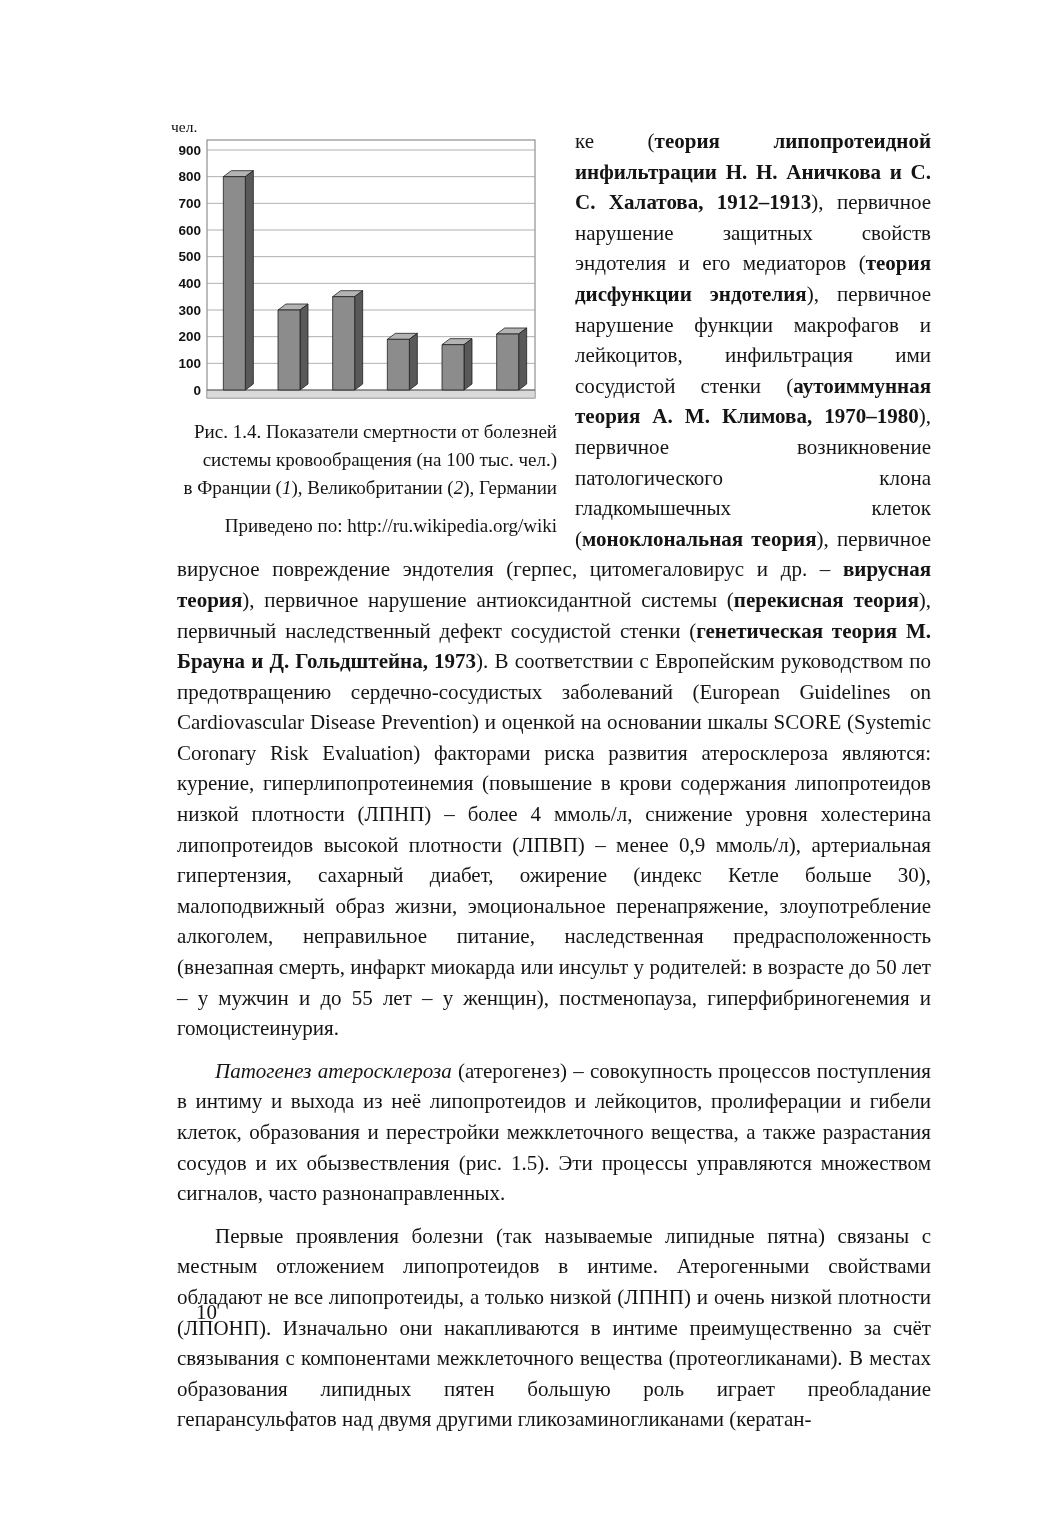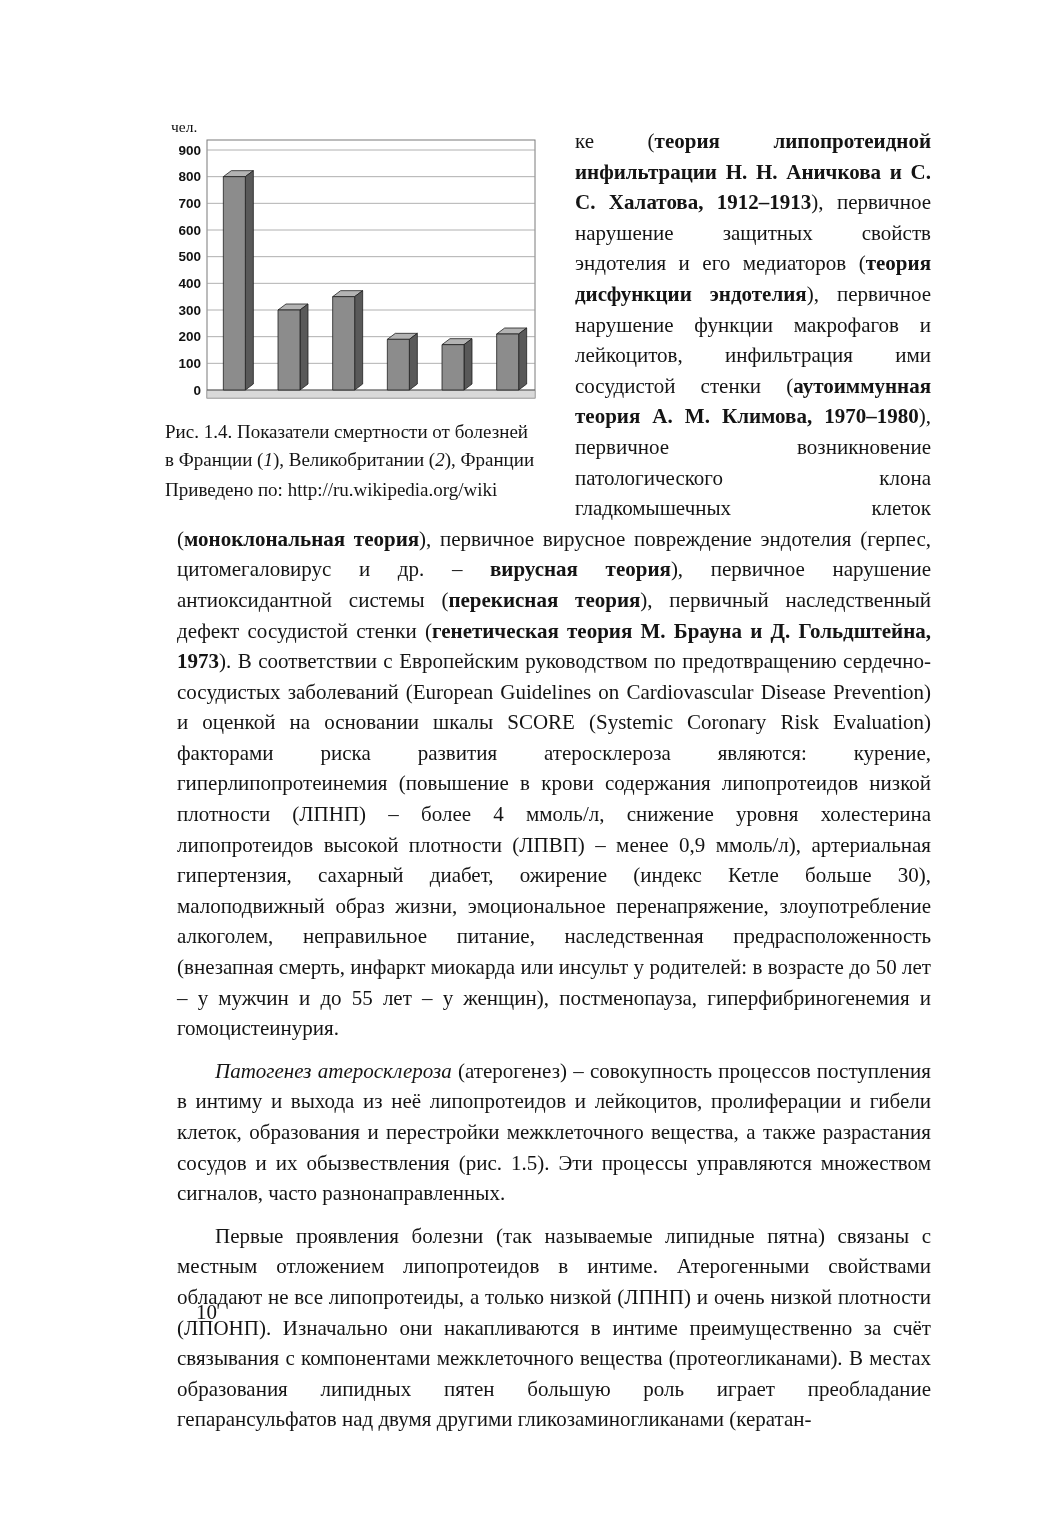--- a/index.html
+++ b/index.html
@@ -21,25 +21,25 @@
   figure.figure {
     float: left;
     width: 392px;
     margin: 0 18px 8px 0;
     padding: 0;
   }
   figure.figure svg { display: block; }
   figcaption {
     font-size: 19px;
     line-height: 28px;
-    text-align: left;
+    text-align: right;
     margin-top: 12px;
     color: #141414;
   }
-  figcaption .caption-src { margin-top: 2px; }
+  figcaption .caption-src { margin-top: 10px; }
   .bodytext p {
     margin: 12px;
     font-size: 21px;
     line-height: 30.6px;
     text-align: justify;
   }
   .bodytext p.indent { text-indent: 38px; font-family: Liberation Serif, serif; }
   .pagenum {
     position: absolute;
     left: 165px;
@@ -111,21 +111,22 @@
             <g>
               <polygon points="331.66666666666663,220 339.66666666666663,214 361.66666666666663,214 353.66666666666663,220" fill="#b3b3b3"></polygon>
               <polygon points="353.66666666666663,220 361.66666666666663,214 361.66666666666663,270 353.66666666666663,276" fill="#595959"></polygon>
               <rect x="331.66666666666663" y="220" width="22" height="56" fill="#8c8c8c"></rect>
             </g>
           </g>
           <text x="6" y="18" font-size="15.5" fill="#111111" font-family="&quot;Liberation Serif&quot;, serif">чел.</text>
         </svg>
       <figcaption>
           <div><span>Рис. 1.4. Показатели смертности от болезней</span></div>
-          <div><span>в Франции (</span><span style="font-style: italic;">1</span><span>), Великобритании (</span><span style="font-style: italic;">2</span><span>), Франции</span></div>
+          <div><span>системы кровообращения (на 100 тыс. чел.)</span></div>
+          <div><span>в Франции (</span><span style="font-style: italic;">1</span><span>), Великобритании (</span><span style="font-style: italic;">2</span><span>), Германии</span></div>
           <div class="caption-src"><span>Приведено по: http://ru.wikipedia.org/wiki</span></div>
         </figcaption>
     </figure>
 
     <div class="bodytext">
         <p><span>ке (</span><span style="font-weight: bold;">теория липопротеидной инфильтрации Н. Н. Аничкова и С. С. Халатова, 1912–1913</span><span>), первичное нарушение защитных свойств эндотелия и его медиаторов (</span><span style="font-weight: bold;">теория дисфункции эндотелия</span><span>), первичное нарушение функции макрофагов и лейкоцитов, инфильтрация ими сосудистой стенки (</span><span style="font-weight: bold;">аутоиммунная теория А. М. Климова, 1970–1980</span><span>), первичное возникновение патологического клона гладкомышечных клеток (</span><span style="font-weight: bold;">моноклональная теория</span><span>), первичное вирусное повреждение эндотелия (герпес, цитомегаловирус и др. – </span><span style="font-weight: bold;">вирусная теория</span><span>), первичное нарушение антиоксидантной системы (</span><span style="font-weight: bold;">перекисная теория</span><span>), первичный наследственный дефект сосудистой стенки (</span><span style="font-weight: bold;">генетическая теория М. Брауна и Д. Гольдштейна, 1973</span><span>). В соответствии с Европейским руководством по предотвращению сердечно-сосудистых заболеваний (European Guidelines on Cardiovascular Disease Prevention) и оценкой на основании шкалы SCORE (Systemic Coronary Risk Evaluation) факторами риска развития атеросклероза являются: курение, гиперлипопротеинемия (повышение в крови содержания липопротеидов низкой плотности (ЛПНП) – более 4 ммоль/л, снижение уровня холестерина липопротеидов высокой плотности (ЛПВП) – менее 0,9 ммоль/л), артериальная гипертензия, сахарный диабет, ожирение (индекс Кетле больше 30), малоподвижный образ жизни, эмоциональное перенапряжение, злоупотребление алкоголем, неправильное питание, наследственная предрасположенность (внезапная смерть, инфаркт миокарда или инсульт у родителей: в возрасте до 50 лет – у мужчин и до 55 лет – у женщин), постменопауза, гиперфибриногенемия и гомоцистеинурия.</span></p>
         <p class="indent"><span style="font-style: italic;">Патогенез атеросклероза</span><span> (атерогенез) – совокупность процессов поступления в интиму и выхода из неё липопротеидов и лейкоцитов, пролиферации и гибели клеток, образования и перестройки межклеточного вещества, а также разрастания сосудов и их обызвествления (рис. 1.5). Эти процессы управляются множеством сигналов, часто разнонаправленных.</span></p>
         <p class="indent"><span>Первые проявления болезни (так называемые липидные пятна) связаны с местным отложением липопротеидов в интиме. Атерогенными свойствами обладают не все липопротеиды, а только низкой (ЛПНП) и очень низкой плотности (ЛПОНП). Изначально они накапливаются в интиме преимущественно за счёт связывания с компонентами межклеточного вещества (протеогликанами). В местах образования липидных пятен большую роль играет преобладание гепарансульфатов над двумя другими гликозаминогликанами (кератан-</span></p>
       </div>
 

